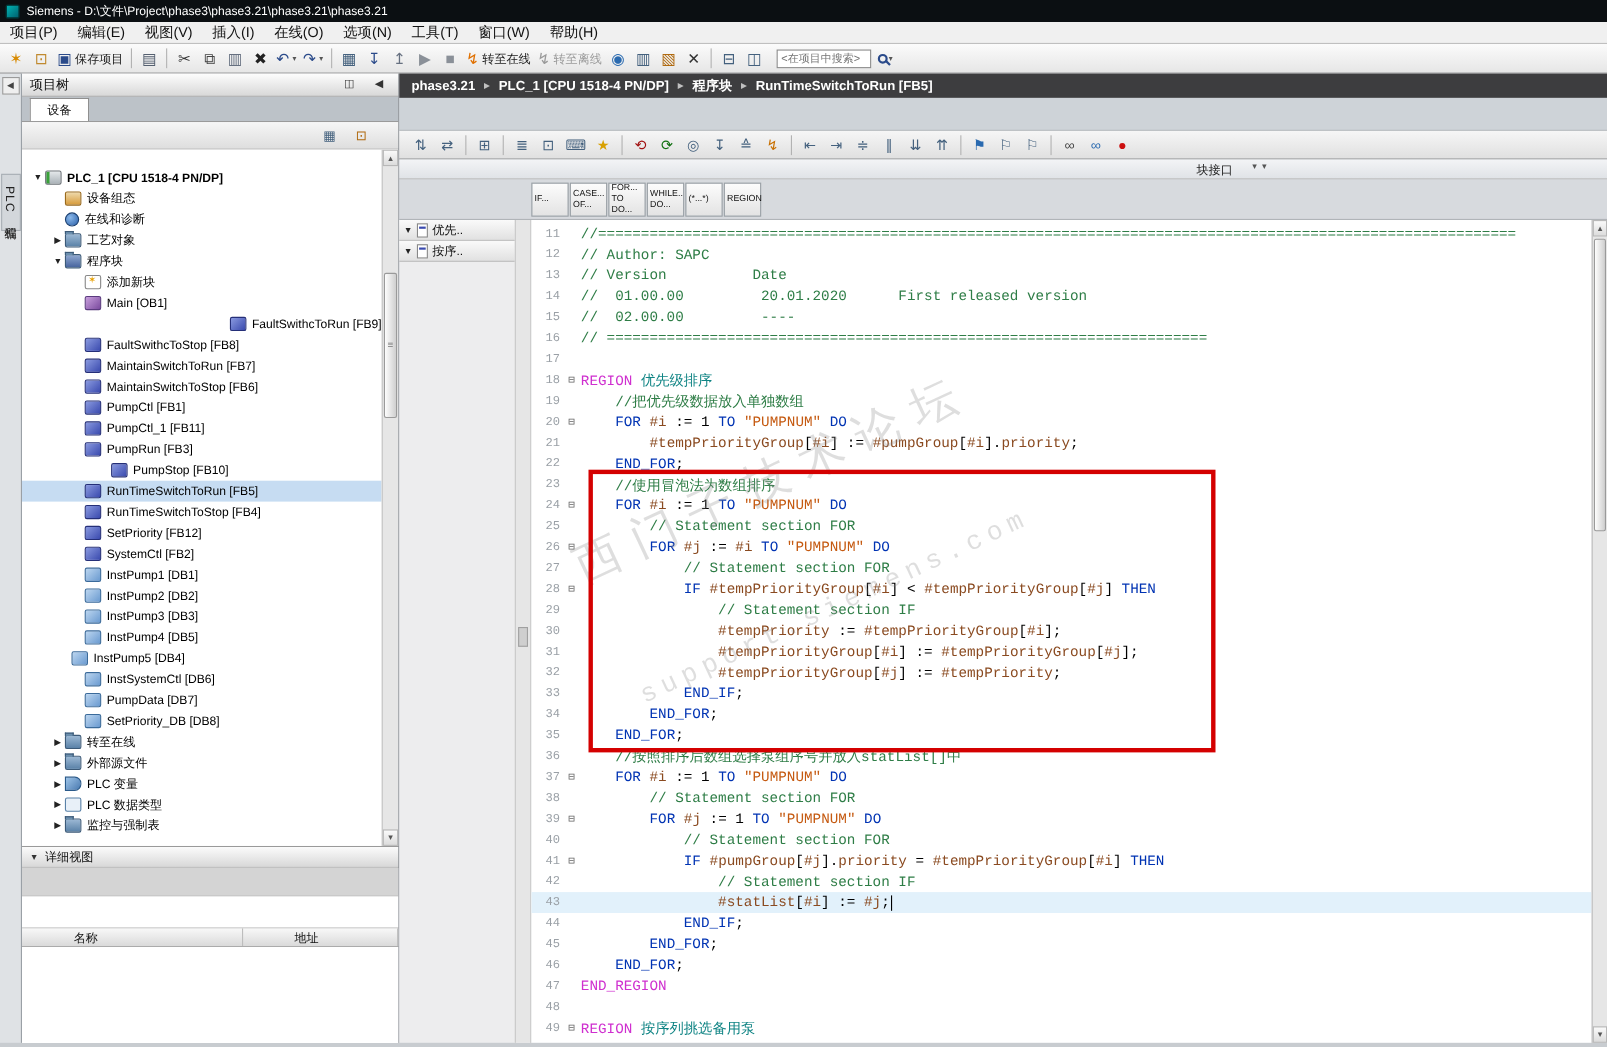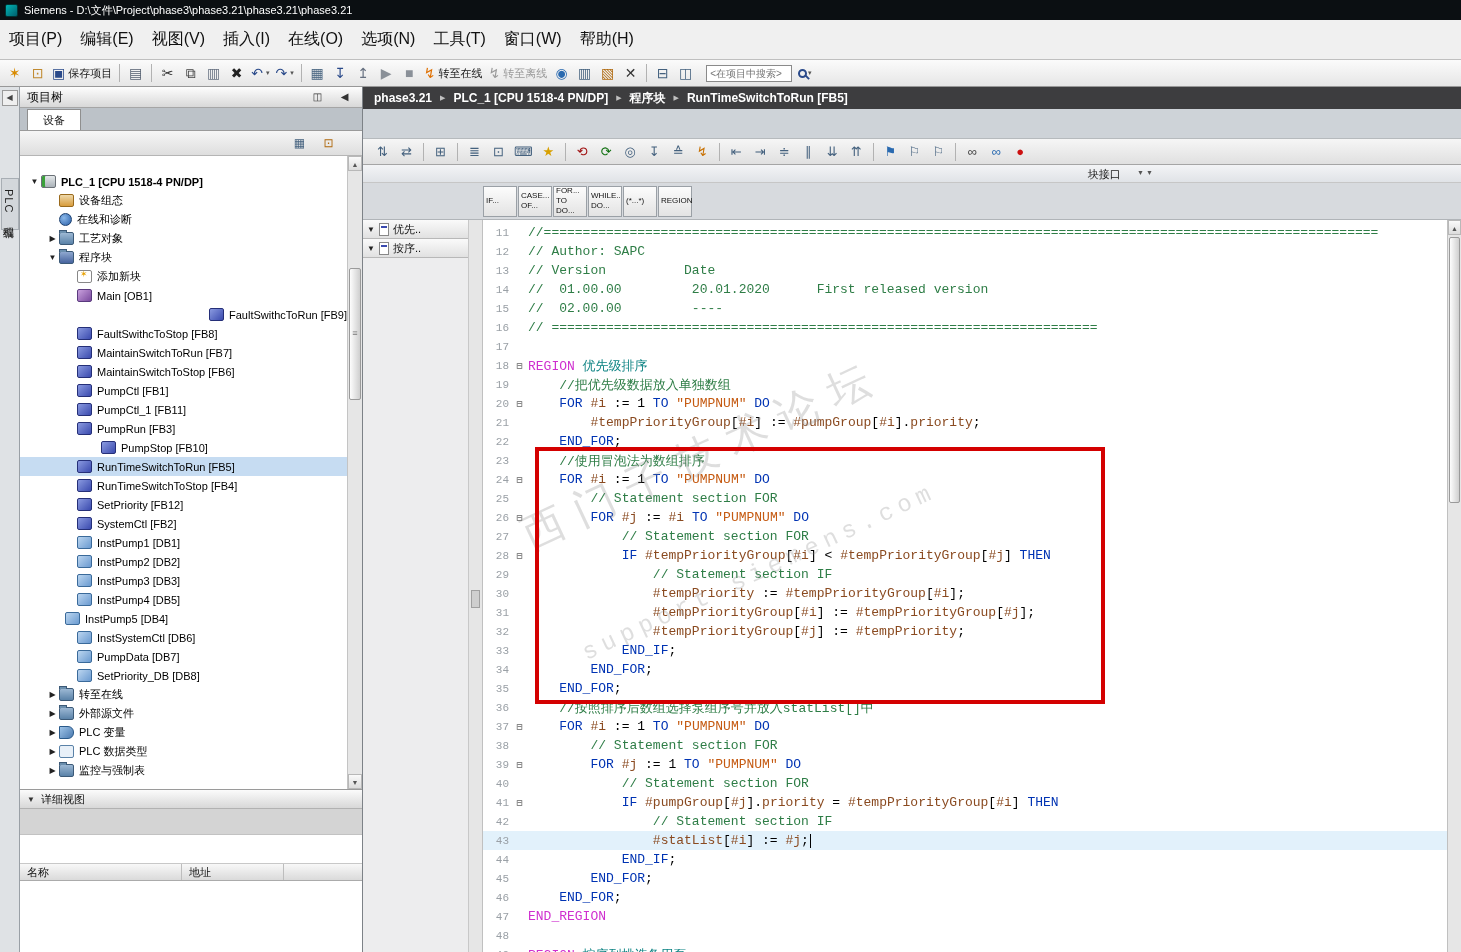--- a/index.html
+++ b/index.html
@@ -2,21 +2,21 @@
 <html style="--annotation-red: #d40000; --selection-blue: #c6dcf2; --keyword-blue: #0033b3; --comment-green: #2e7d46; --variable-brown: #8a4a20; --global-orange: #c55a11; --region-magenta: #cf2fcf; --region-teal: #0f8484; --line-highlight: #e2f1fb; --breadcrumb-bg: #3d3d3f;"><head>
 <meta charset="utf-8">
 <style>
   * { margin:0; padding:0; box-sizing:border-box; }
   html,body { width:1461px; height:952px; overflow:hidden; }
   body { font-family:"Liberation Sans", sans-serif; background:#c8ccd0; position:relative; font-size:12px; }
 
   
   .titlebar { height:20px; background:#0b0f12; color:#fff; display:flex; align-items:center; gap:6px; padding:0 5px; font-size:11px; }
   .logo { width:13px; height:13px; border-radius:2px; background:linear-gradient(135deg,#00b4b4,#00606e); flex:none; border:1px solid #033; }
-  .menubar { height:40px; background:#f0f0f0; border-bottom:1px solid #bfbfbf; display:flex; align-items:center; font-size:16px; color:#111;text-align:right; }
+  .menubar { height:20px; background:#f0f0f0; border-bottom:1px solid #bfbfbf; display:flex; align-items:center; font-size:13px; color:#111;text-align:right; }
   .menu-item { padding:3px 9px; }
   .toolbar { height:27px; background:linear-gradient(#fbfbfb,#e6e6e6); border-bottom:1px solid #989898; display:flex; align-items:center; padding:0 4px; gap:2px; }
   .tb-icon { height:21px; min-width:21px; display:inline-flex; align-items:center; justify-content:center; gap:3px; padding:0 2px; border-radius:2px; }
   .tb-glyph { font-size:14px; line-height:1; color:#44617e; }
   .tb-label { font-size:11px; color:#1a1a1a; white-space:nowrap; }
   .tb-dd { font-size:7px; color:#555; }
   .tb-sep { width:1px; height:18px; background:#b2b2b2; margin:0 3px; flex:none; }
   .dis .tb-label, .dis .tb-glyph { color:#9a9a9a !important; }
   .tb-search { width:86px; height:17px; font-size:10px; font-family:"Liberation Sans",sans-serif; border:1px solid #8a8a8a; padding:0 3px; color:#666; margin-left:8px; background:#fff; }
   .mag { gap:1px; }
@@ -68,21 +68,21 @@
   .sb-thumb { position:absolute; left:1px; right:1px; background:linear-gradient(90deg,#fdfdfd,#cfcfcf); border:1px solid #9a9a9a; border-radius:2px; text-align:center; }
   .tree-sb .sb-thumb { top:112px; height:132px; }
   .sb-grip { font-size:9px; color:#777; line-height:1; position:absolute; top:50%; left:0; right:0; margin-top:-5px; }
 
   .details-header { height:20px; background:linear-gradient(#fbfbfb,#d8d8d8); border-top:1px solid #9a9a9a; border-bottom:1px solid #b2b2b2; display:flex; align-items:center; gap:6px; padding:0 7px; font-size:11px; color:#111; }
   .dh-arrow { font-size:8px; color:#333; }
   .details-body { height:159px; background:#fff; display:flex; flex-direction:column; }
   .details-strip { height:26px; background:#d4d4d4; border-bottom:1px solid #c2c2c2; }
   .details-blank { height:28px; background:#fff; }
   .dt-header { height:18px; display:flex; background:linear-gradient(#f8f8f8,#dadada); border-top:1px solid #c8c8c8; border-bottom:1px solid #ababab; font-size:11px; color:#111; }
-  .dt-col { padding:1px 7px; border-right:1px solid #bdbdbd; }
+  .dt-col { padding:1px 7px; border-right:1px solid #bdbdbd;margin-left:40px; }
   .dt-col.c1 { width:162px; } .dt-col.c2 { width:102px; }
   .dt-body { flex:1; background:#fff; }
 
   
   .editor { flex:1; min-width:0; display:flex; flex-direction:column; }
   .breadcrumb { height:22px; background:var(--breadcrumb-bg); color:#fff; display:flex; align-items:center; gap:8px; padding:0 11px; font-size:12px; font-weight:bold; }
   .bc-sep { color:#c0c0c0; font-size:7px; font-weight:normal; }
   .editor-gap { height:30px; background:#ced3d8; border-bottom:1px solid #b6babd; }
   .editor-toolbar { height:26px; background:linear-gradient(#f6f6f6,#e0e0e0); border-bottom:1px solid #a5a5a5; display:flex; align-items:center; padding:0 9px; gap:3px; }
   .editor-toolbar .tb-glyph { font-size:13px; }

